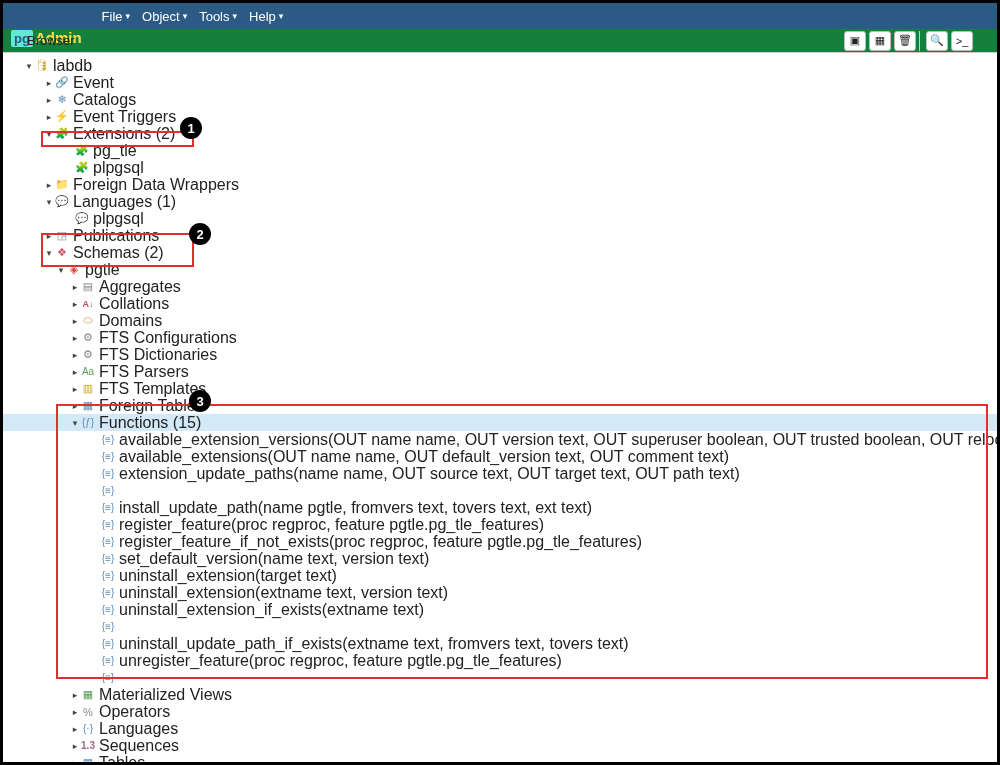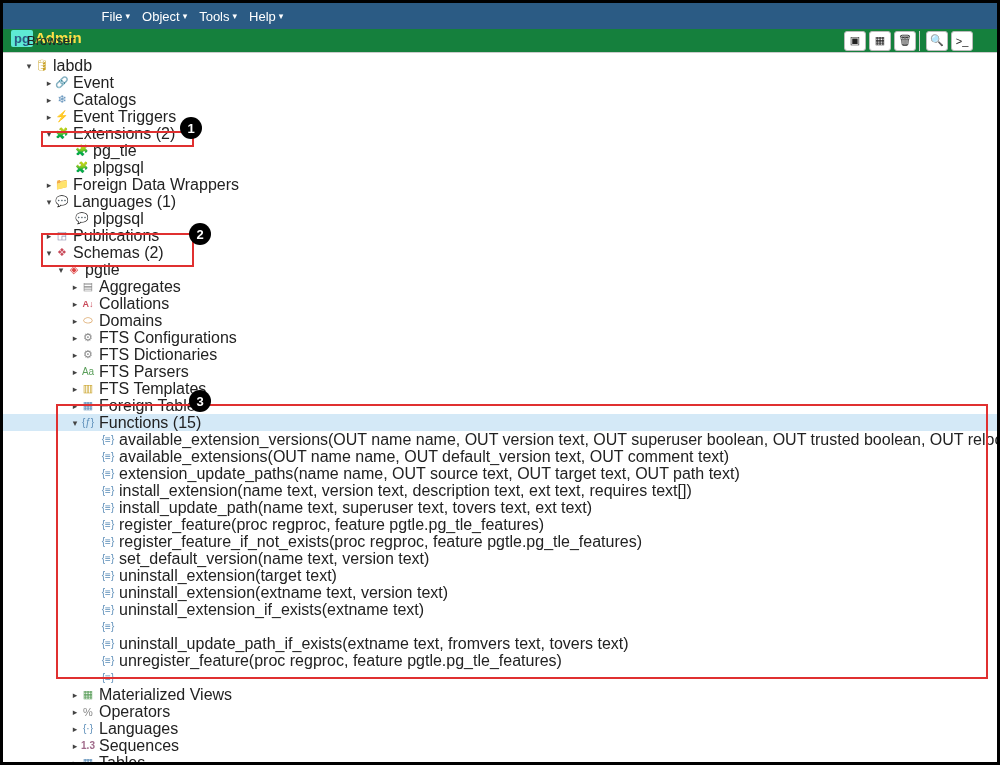--- a/index.html
+++ b/index.html
@@ -214,26 +214,25 @@
         <span class="label">available_extensions(OUT name name, OUT default_version text, OUT comment text)</span>
       </div>
 <div class="node" style="padding-left:86px">
         <span class="chev"></span>
         <span class="ico fni-ico">{≡}</span>
         <span class="label">extension_update_paths(name name, OUT source text, OUT target text, OUT path text)</span>
       </div>
 <div class="node" style="padding-left:86px">
         <span class="chev"></span>
         <span class="ico fni-ico">{≡}</span>
-        <span class="label">install_extension(name text, version text, description text, ext text, requires text[])</span>
-      </div>
-<div class="node" style="padding-left:86px">
-        <span class="chev"></span>
-        <span class="ico fni-ico">{≡}</span>
-        <span class="label">install_update_path(name text, superuser text, tovers text, ext text)</span>
+      </div>
+<div class="node" style="padding-left:86px">
+        <span class="chev"></span>
+        <span class="ico fni-ico">{≡}</span>
+        <span class="label">install_update_path(name pgtle, fromvers text, tovers text, ext text)</span>
       </div>
 <div class="node" style="padding-left:86px">
         <span class="chev"></span>
         <span class="ico fni-ico">{≡}</span>
         <span class="label">register_feature(proc regproc, feature pgtle.pg_tle_features)</span>
       </div>
 <div class="node" style="padding-left:86px">
         <span class="chev"></span>
         <span class="ico fni-ico">{≡}</span>
         <span class="label">register_feature_if_not_exists(proc regproc, feature pgtle.pg_tle_features)</span>

